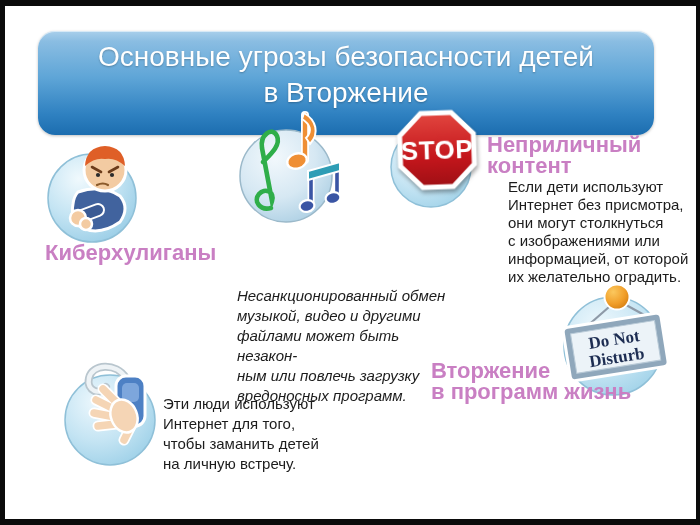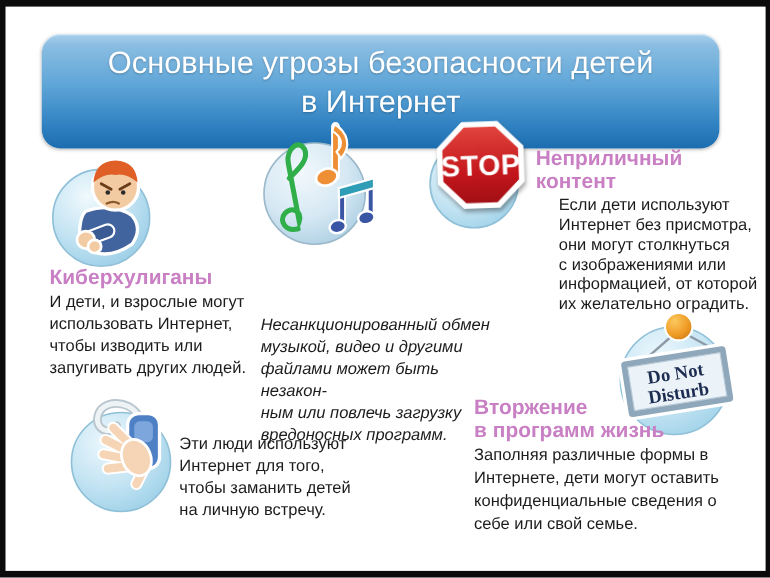--- a/index.html
+++ b/index.html
@@ -8,33 +8,33 @@
   #page{position:absolute;left:0;top:0;width:700px;height:525px;}
   .slide{position:absolute;left:5px;top:6px;width:691px;height:513px;background:#ffffff;}
 
   .banner{position:absolute;left:38px;top:31px;width:616px;height:104px;border-radius:17px;
     background:linear-gradient(180deg,#a9cfeb 0%,#8abde2 10%,#5ea5d7 45%,#2f81c1 80%,#1c6daf 100%);
     box-shadow:inset 0 1px 0 rgba(255,255,255,.55), 0 1px 3px rgba(0,0,0,.25);}
   .banner .t{color:#ffffff;text-align:center;font-size:28px;line-height:36px;padding-top:8px;
     text-shadow:0 1px 2px rgba(0,0,0,.25);}
 
   .icon{position:absolute;}
-  .h{position:absolute;color:#c97fc3;font-weight:bold;font-size:19px;line-height:21px;white-space:pre-line;}
+  .h{position:absolute;color:#c97fc3;font-weight:bold;font-size:22px;line-height:21px;white-space:pre-line;}
   .b{position:absolute;color:#1c1c1c;font-size:15px;line-height:20px;white-space:pre-line;}
 </style>
 </head>
 <body>
 
 <div id="page">
   <div class="slide"></div>
 
   <div class="banner">
     <div class="t">
       <div>Основные угрозы безопасности детей</div>
-      <div>в Интернет</div>
+      <div>в Вторжение</div>
     </div>
   </div>
 
   <div class="icon" style="left:42px;top:130px;">
     <svg width="116" height="116" viewBox="0 0 116 116">
       <defs>
         <radialGradient id="cg1" cx="35%" cy="28%" r="80%">
           <stop offset="0%" stop-color="#f0f9fd"></stop>
             <stop offset="55%" stop-color="#c4e4f3"></stop>
             <stop offset="100%" stop-color="#99cde6"></stop>
@@ -50,24 +50,20 @@
       <circle cx="56" cy="45" r="2.1" fill="#2c2c2c"></circle>
         <circle cx="70" cy="45" r="2.1" fill="#2c2c2c"></circle>
       <path d="M55,55 Q61,52 66,55" stroke="#8b5a2b" stroke-width="2.2" stroke-linecap="round" fill="none"></path>
       <path d="M56,80 L40,86" stroke="#ffffff" stroke-width="14" stroke-linecap="round"></path>
       <path d="M56,80 L40,86" stroke="#3a5a94" stroke-width="10" stroke-linecap="round"></path>
       <circle cx="36" cy="88" r="8" fill="#f3cba2" stroke="#ffffff" stroke-width="2.5"></circle>
       <circle cx="44" cy="94" r="6" fill="#f3cba2" stroke="#ffffff" stroke-width="2.5"></circle>
     </svg>
   </div>
   <div class="h" style="left:45px;top:242px;">Киберхулиганы</div>
-  <div class="b" style="left:45px;top:265px;width:215px;">И дети, и взрослые могут
-использовать Интернет,
-чтобы изводить или
-запугивать других людей.</div>
 
   <div class="icon" style="left:231px;top:98px;">
     <svg width="118" height="132" viewBox="0 0 118 132">
       <defs>
         <radialGradient id="cg2" cx="38%" cy="30%" r="80%">
           <stop offset="0%" stop-color="#f2f8fc"></stop>
             <stop offset="55%" stop-color="#d6e8f3"></stop>
             <stop offset="100%" stop-color="#a9cde2"></stop>
         </radialGradient>
       </defs>
@@ -171,17 +167,13 @@
       <g transform="rotate(-9 64 66)">
         <rect x="15" y="40" width="99" height="54" rx="5" fill="#8fa7bb" stroke="#ffffff" stroke-width="3"></rect>
         <rect x="22" y="47" width="85" height="40" fill="#ecf3f8" stroke="#b9cad7" stroke-width="1"></rect>
         <text x="64" y="65" text-anchor="middle" font-family="Liberation Serif, serif" font-size="17" font-weight="bold" fill="#1d2d52">Do Not</text>
         <text x="64" y="83" text-anchor="middle" font-family="Liberation Serif, serif" font-size="17" font-weight="bold" fill="#1d2d52">Disturb</text>
       </g>
     </svg>
   </div>
   <div class="h" style="left:431px;top:360px;">Вторжение
 в программ жизнь</div>
-  <div class="b" style="left:431px;top:403px;width:230px;line-height:21px;">Заполняя различные формы в
-Интернете, дети могут оставить
-конфиденциальные сведения о
-себе или свой семье.</div>
 </div>
 
 </body></html>

